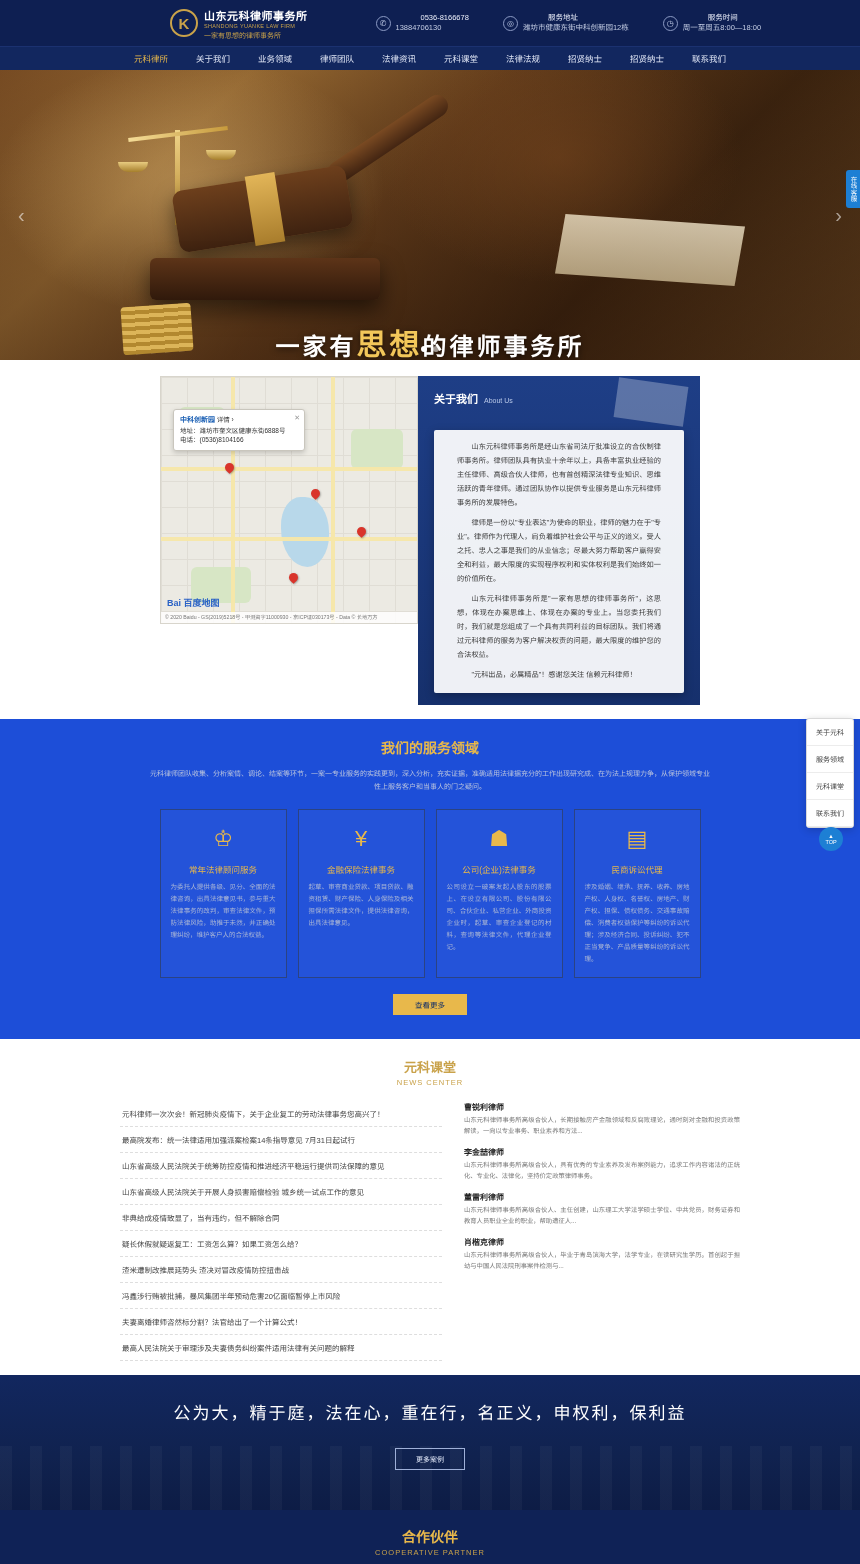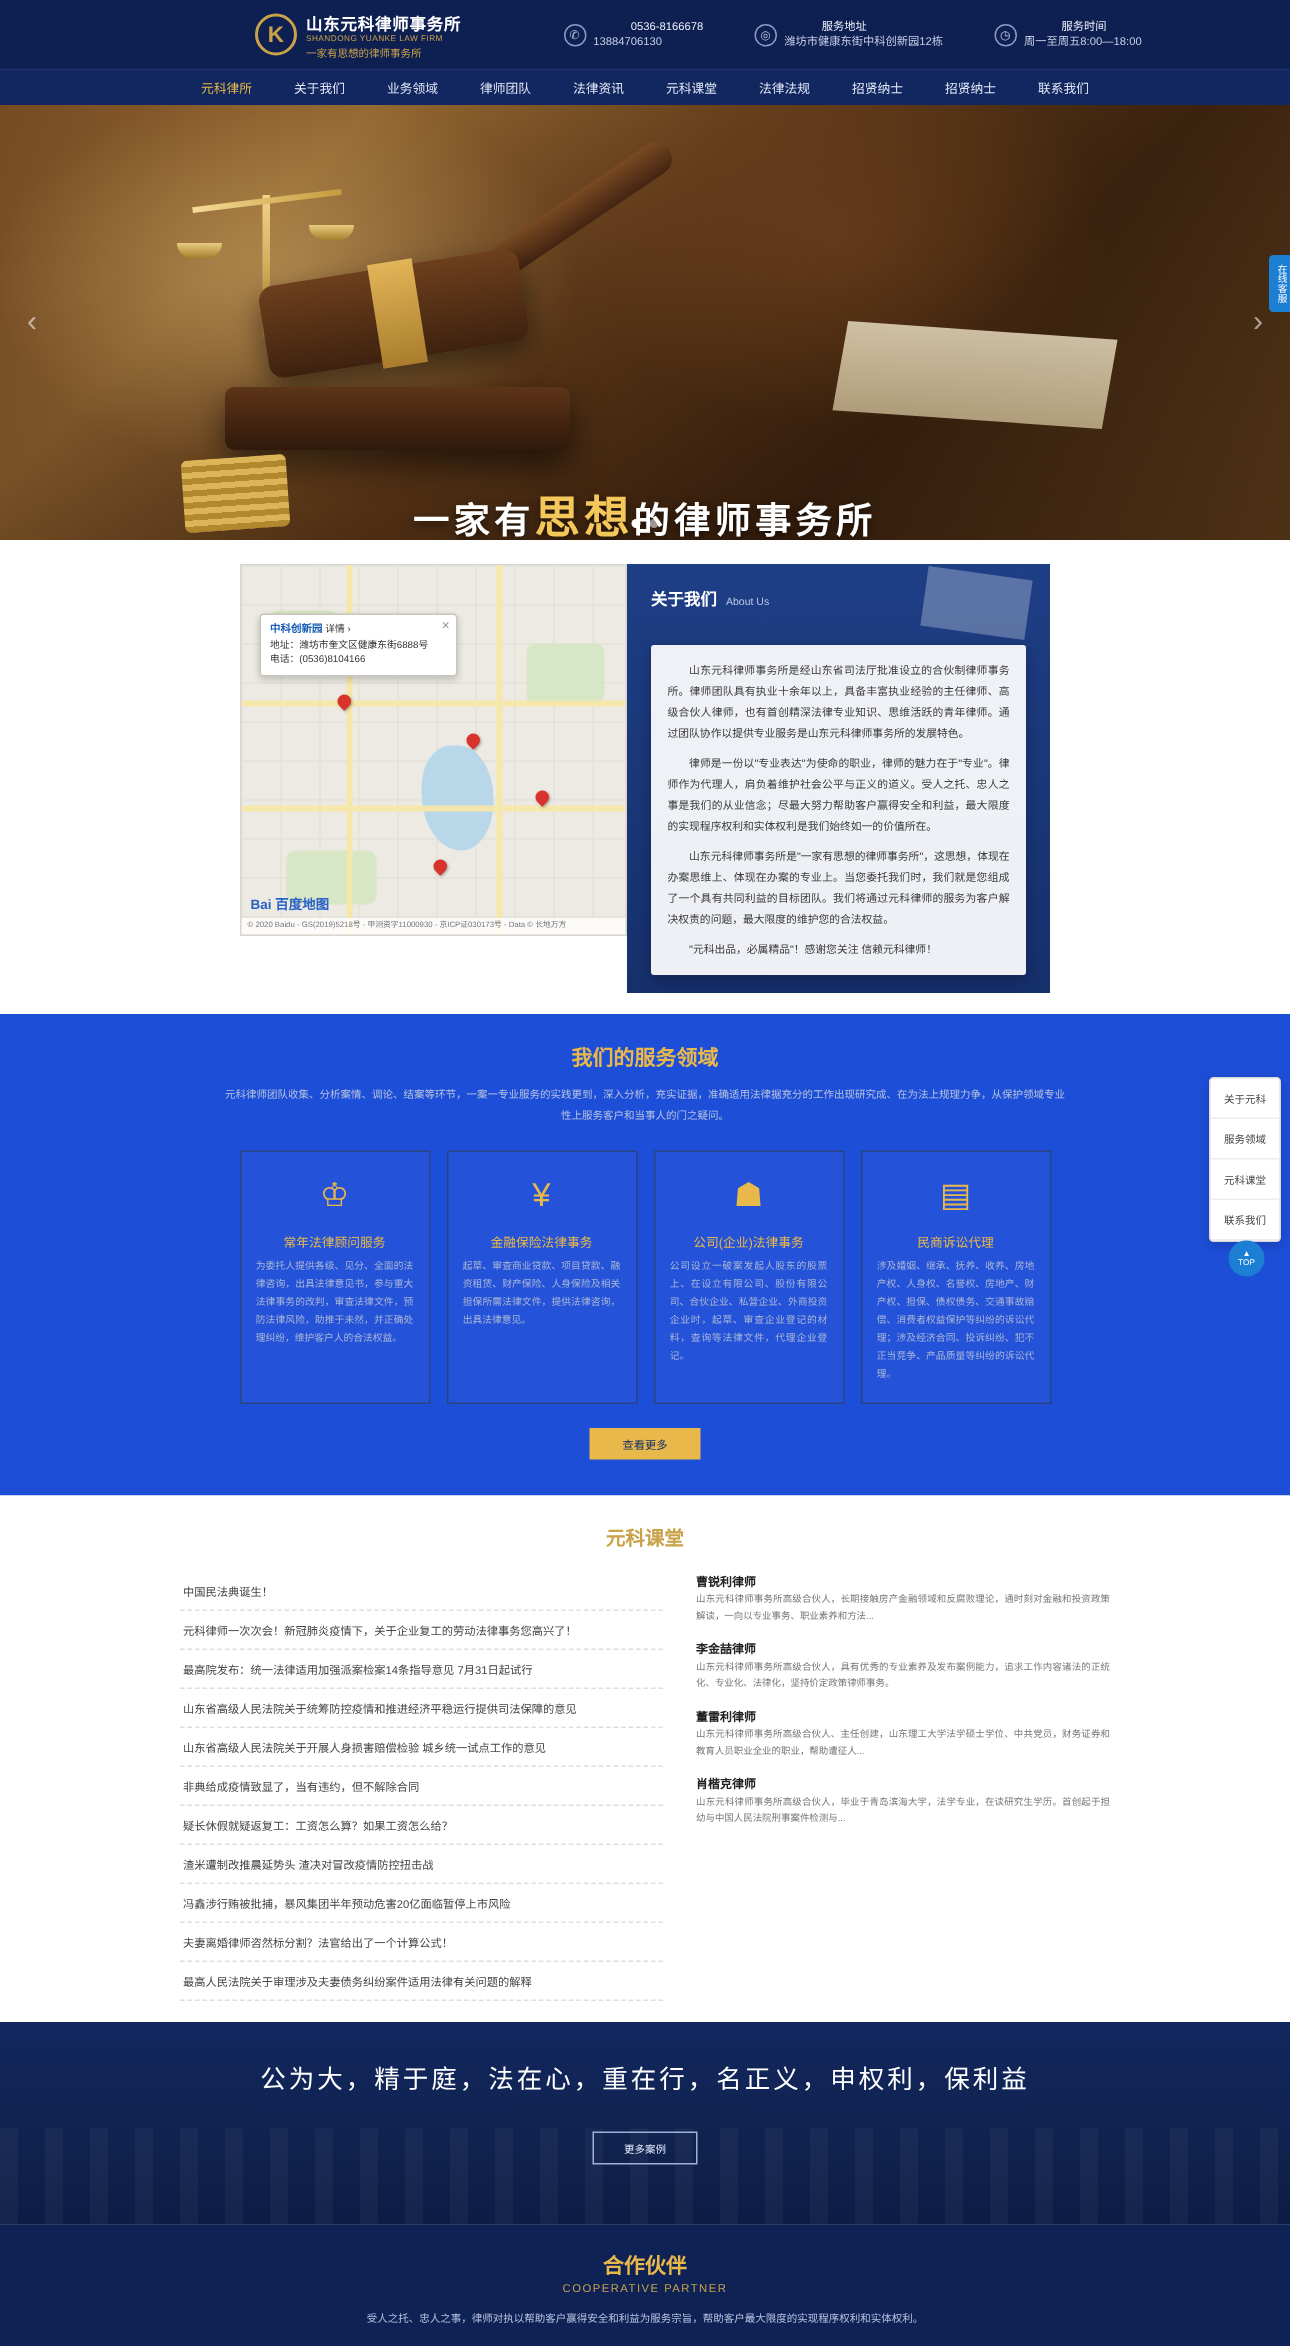--- a/index.html
+++ b/index.html
@@ -232,21 +232,21 @@
     color:#e6ecf9;
   }
   .about-title {
     display:flex; align-items:baseline; gap:6px; margin-bottom:6px;
   }
   .about-title .cn { color:#fff; font-size:11px; font-weight:bold; }
   .about-title .en { color:#b9c8e8; font-size:7px; }
   .about-card {
     background:rgba(255,255,255,.93);
     color:#3a3a3a;
-    padding:10px 11px;
+    padding:10px 23px;
     font-size:7.2px;
     line-height:1.95;
     text-align:justify;
     border-radius:2px;
     box-shadow:0 3px 10px rgba(0,0,0,.28);
     position:relative;
     z-index:2;
     margin-top:24px;
   }
   .about-card p { margin-bottom:6px; text-indent:2em; }
@@ -514,24 +514,24 @@
         <div class="card-title">民商诉讼代理</div>
         <div class="card-text">涉及婚姻、继承、抚养、收养、房地产权、人身权、名誉权、房地产、财产权、担保、债权债务、交通事故赔偿、消费者权益保护等纠纷的诉讼代理；涉及经济合同、投诉纠纷、犯不正当竞争、产品质量等纠纷的诉讼代理。</div>
       </div>
     </div>
     <div class="btn-gold">查看更多</div>
   </div>
 
   <div class="news">
     <div class="news-head">
       <div class="cn">元科课堂</div>
+      <div class="en">NEWS CENTER</div>
     </div>
     <div class="news-body">
       <div class="news-list">
-        <div class="news-item">中国民法典诞生！</div>
         <div class="news-item">元科律师一次次会！新冠肺炎疫情下，关于企业复工的劳动法律事务您高兴了！</div>
         <div class="news-item">最高院发布：统一法律适用加强派案检案14条指导意见 7月31日起试行</div>
         <div class="news-item">山东省高级人民法院关于统筹防控疫情和推进经济平稳运行提供司法保障的意见</div>
         <div class="news-item">山东省高级人民法院关于开展人身损害赔偿检验 城乡统一试点工作的意见</div>
         <div class="news-item">非典给成疫情致显了，当有违约，但不解除合同</div>
         <div class="news-item">疑长休假就疑返复工：工资怎么算？如果工资怎么给？</div>
         <div class="news-item">渣米遭制改推晨延势头 渣决对冒改疫情防控扭击战</div>
         <div class="news-item">冯鑫涉行贿被批捕，暴风集团半年预动危害20亿面临暂停上市风险</div>
         <div class="news-item">夫妻离婚律师咨然标分割？法官给出了一个计算公式！</div>
         <div class="news-item">最高人民法院关于审理涉及夫妻债务纠纷案件适用法律有关问题的解释</div>

